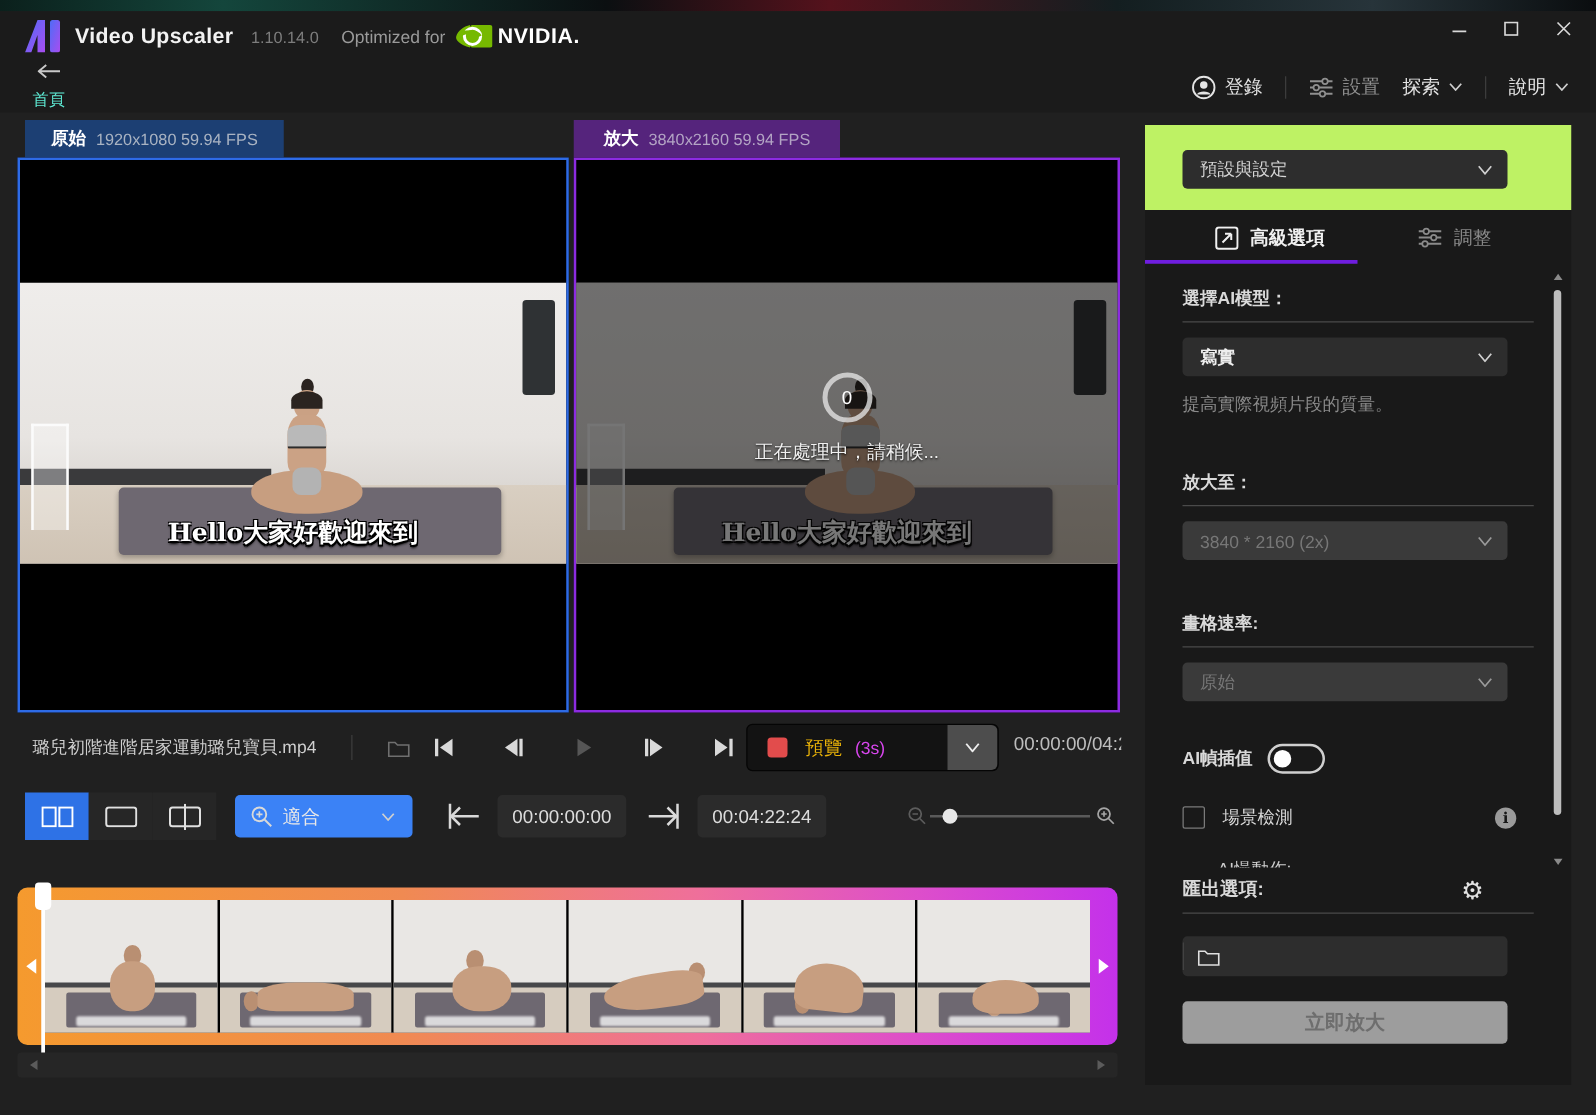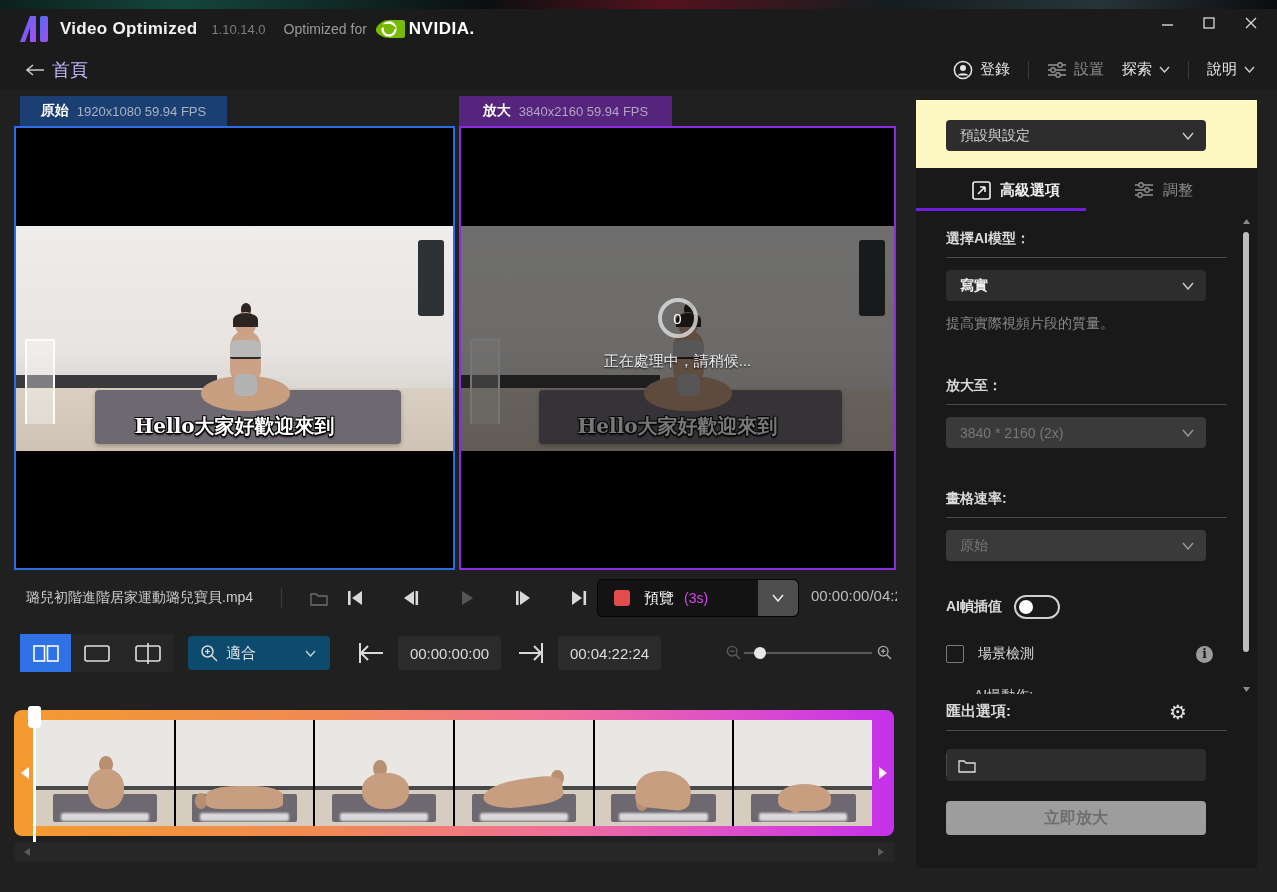--- a/index.html
+++ b/index.html
@@ -20,21 +20,21 @@
   .optimized { font-size:14px; color:#9a9a9a; margin-left:18px; }
   .nvidia { display:flex; align-items:flex-start; margin-left:8px; }
   .nv-eye { width:30px; height:20px; margin-right:4px; }
   .nv-text { font-size:17px; font-weight:bold; color:#fff; letter-spacing:.5px; }
   .winctrls { position:absolute; right:18px; top:6px; display:flex; gap:26px; align-items:center; }
   .winbtn { width:16px; height:16px; display:flex; align-items:center; justify-content:center; cursor:default; }
 
   
   .navrow { position:absolute; left:0; top:49px; width:1277px; height:41px; background:#1b1b1b;
     display:flex; align-items:center; }
-  .backhome { display:flex; align-items:center; gap:8px; margin-left:26px; color:#c4b5fd; font-size:18px; }
+  .backhome { display:flex; align-items:center; gap:8px; margin-left:26px; color:#5eead4; font-size:13px;flex-direction:column; }
   .navactions { position:absolute; right:22px; top:0; height:41px; display:flex; align-items:center; gap:18px; }
   .navitem { display:flex; align-items:center; gap:7px; font-size:15px; color:#e4e4e4; }
   .navitem.dim { color:#8f8f8f; }
   .navsep { width:1px; height:18px; background:#3c3c3c; }
 
   
   .tab-orig { position:absolute; left:20px; top:96px; width:207px; height:30px; background:#1c3f73;
     display:flex; align-items:center; justify-content:center; gap:8px; }
   .tab-up { position:absolute; left:459px; top:96px; width:213px; height:30px; background:#55247c;
     display:flex; align-items:center; justify-content:center; gap:8px; }
@@ -72,33 +72,33 @@
 
   
   .filerow { position:absolute; left:14px; top:578px; width:882px; height:40px; display:flex; align-items:center;gap:16px; }
   .filename { font-size:14px; color:#cfcfcf; margin-left:12px; }
   .fsep { width:1px; height:20px; background:#3c3c3c; margin:0 12px; }
   .transport { position:absolute; left:330px; top:0; height:40px; display:flex; align-items:center; gap:34px; }
   .tbtn { width:22px; height:22px; display:flex; align-items:center; justify-content:center; }
   .previewbtn { position:absolute; left:583px; top:1px; height:38px; width:202px; background:#131313;
     border:1px solid #050505; border-radius:5px; display:flex; align-items:center; overflow:hidden; }
   .redsq { width:16px; height:16px; background:#e24c4c; border-radius:3px; margin-left:16px; }
-  .prevlabel { font-size:15px; color:#ffffff; margin-left:14px; }
+  .prevlabel { font-size:15px; color:#eab308; margin-left:14px; }
   .prevdur { font-size:14px; color:#d946ef; margin-left:10px; }
   .prevchev { position:absolute; right:0; top:0; width:40px; height:100%; background:#4d4d4d;
     display:flex; align-items:center; justify-content:center; border-radius:0 5px 5px 0; }
   .timecode { position:absolute; left:797px; top:9px; width:86px; overflow:hidden; white-space:nowrap;
     font-size:15px; color:#bdbdbd; }
 
   
   .toolrow { position:absolute; left:14px; top:634px; width:882px; height:38px; }
   .viewgroup { position:absolute; left:6px; top:0; display:flex; }
   .viewbtn { width:51px; height:38px; background:#262626; display:flex; align-items:center; justify-content:center; }
   .viewbtn.active { background:#2e72e6; }
-  .zoomdd { position:absolute; left:174px; top:2px; width:142px; height:34px; background:#0c4a6e; border-radius:4px;
+  .zoomdd { position:absolute; left:174px; top:2px; width:142px; height:34px; background:#3b82f6; border-radius:4px;
     display:flex; align-items:center; }
   .zoomdd .zlabel { font-size:15px; color:#e8e8e8; margin-left:38px; }
   .markicon { position:absolute; top:8px; width:26px; height:22px; }
   .timebox { position:absolute; top:2px; width:103px; height:34px; background:#2b2b2b; border-radius:4px;
     display:flex; align-items:center; justify-content:center; font-size:15px; color:#dcdcdc; }
   .zslider { position:absolute; left:712px; top:11px; width:166px; height:16px; }
   .ztrack { position:absolute; left:18px; top:7px; width:128px; height:2px; background:#5a5a5a; }
   .zknob { position:absolute; left:28px; top:2px; width:12px; height:12px; background:#e8e8e8; border-radius:50%; }
 
   
@@ -135,21 +135,21 @@
   .playhead { position:absolute; left:28px; top:706px; width:13px; height:152px; }
   .ph-flag { position:absolute; left:0; top:0; width:13px; height:22px; background:#fff; border-radius:3px 3px 4px 4px; }
   .ph-line { position:absolute; left:5px; top:20px; width:3px; height:132px; background:#fff; }
 
   
   .scrolltrack { position:absolute; left:14px; top:842px; width:880px; height:20px; background:#262626; border-radius:3px; }
   .st-arrow { position:absolute; top:3px; width:14px; height:14px; display:flex; align-items:center; justify-content:center; }
 
   
   .sidebar { position:absolute; left:916px; top:100px; width:341px; height:768px; background:#191919; }
-  .sb-presetzone { position:absolute; left:0; top:0; width:100%; height:68px; background:#fef9c3; }
+  .sb-presetzone { position:absolute; left:0; top:0; width:100%; height:68px; background:#bef264; }
   .dropdown { background:#2d2d2d; border-radius:4px; display:flex; align-items:center; position:relative; }
   .dropdown .ddtext { font-size:14px; color:#d6d6d6; margin-left:14px; }
   .dropdown .ddchev { position:absolute; right:12px; }
   .dropdown.disabled { background:#3a3a3a; }
   .dropdown.disabled .ddtext { color:#777; }
   .sb-preset { position:absolute; left:30px; top:20px; width:260px; height:31px; }
   .sb-tabs { position:absolute; left:0; top:68px; width:100%; height:44px; display:flex; }
   .sbtab { display:flex; align-items:center; gap:9px; font-size:15px; }
   .sbtab.adv { margin-left:56px; color:#f0f0f0; font-weight:bold; }
   .sbtab.adj { margin-left:74px; color:#8a8a8a; }
@@ -196,21 +196,21 @@
     <svg class="applogo" viewBox="0 0 30 26">
       <defs>
           <linearGradient id="lg" x1="0" y1="0" x2="1" y2="1">
         <stop offset="0" stop-color="#4f6cf7"></stop>
             <stop offset="1" stop-color="#a84df0"></stop>
       </linearGradient>
         </defs>
       <polygon points="0,26 10,0 16,0 16,26 10,26 10,12 5,26" fill="url(#lg)"></polygon>
       <rect x="20" y="0" width="8" height="26" rx="2" fill="url(#lg)"></rect>
     </svg>
-    <span class="apptitle">Video Optimized</span>
+    <span class="apptitle">Video Upscaler</span>
     <span class="version">1.10.14.0</span>
     <span class="optimized">Optimized for</span>
     <span class="nvidia">
       <svg class="nv-eye" viewBox="0 0 30 20">
         <rect x="12" y="1" width="18" height="18" rx="2" fill="#76b900"></rect>
         <path d="M12 1 L12 19 C4 17 0 13 1 10 C2 6 7 2 12 1 Z" fill="#76b900"></path>
         <circle cx="14" cy="10" r="6.5" fill="none" stroke="#fff" stroke-width="2.4"></circle>
         <path d="M3 10 C7 5 18 6 20 10" fill="none" stroke="#76b900" stroke-width="3"></path>
       </svg>
       <span class="nv-text">NVIDIA.</span>

